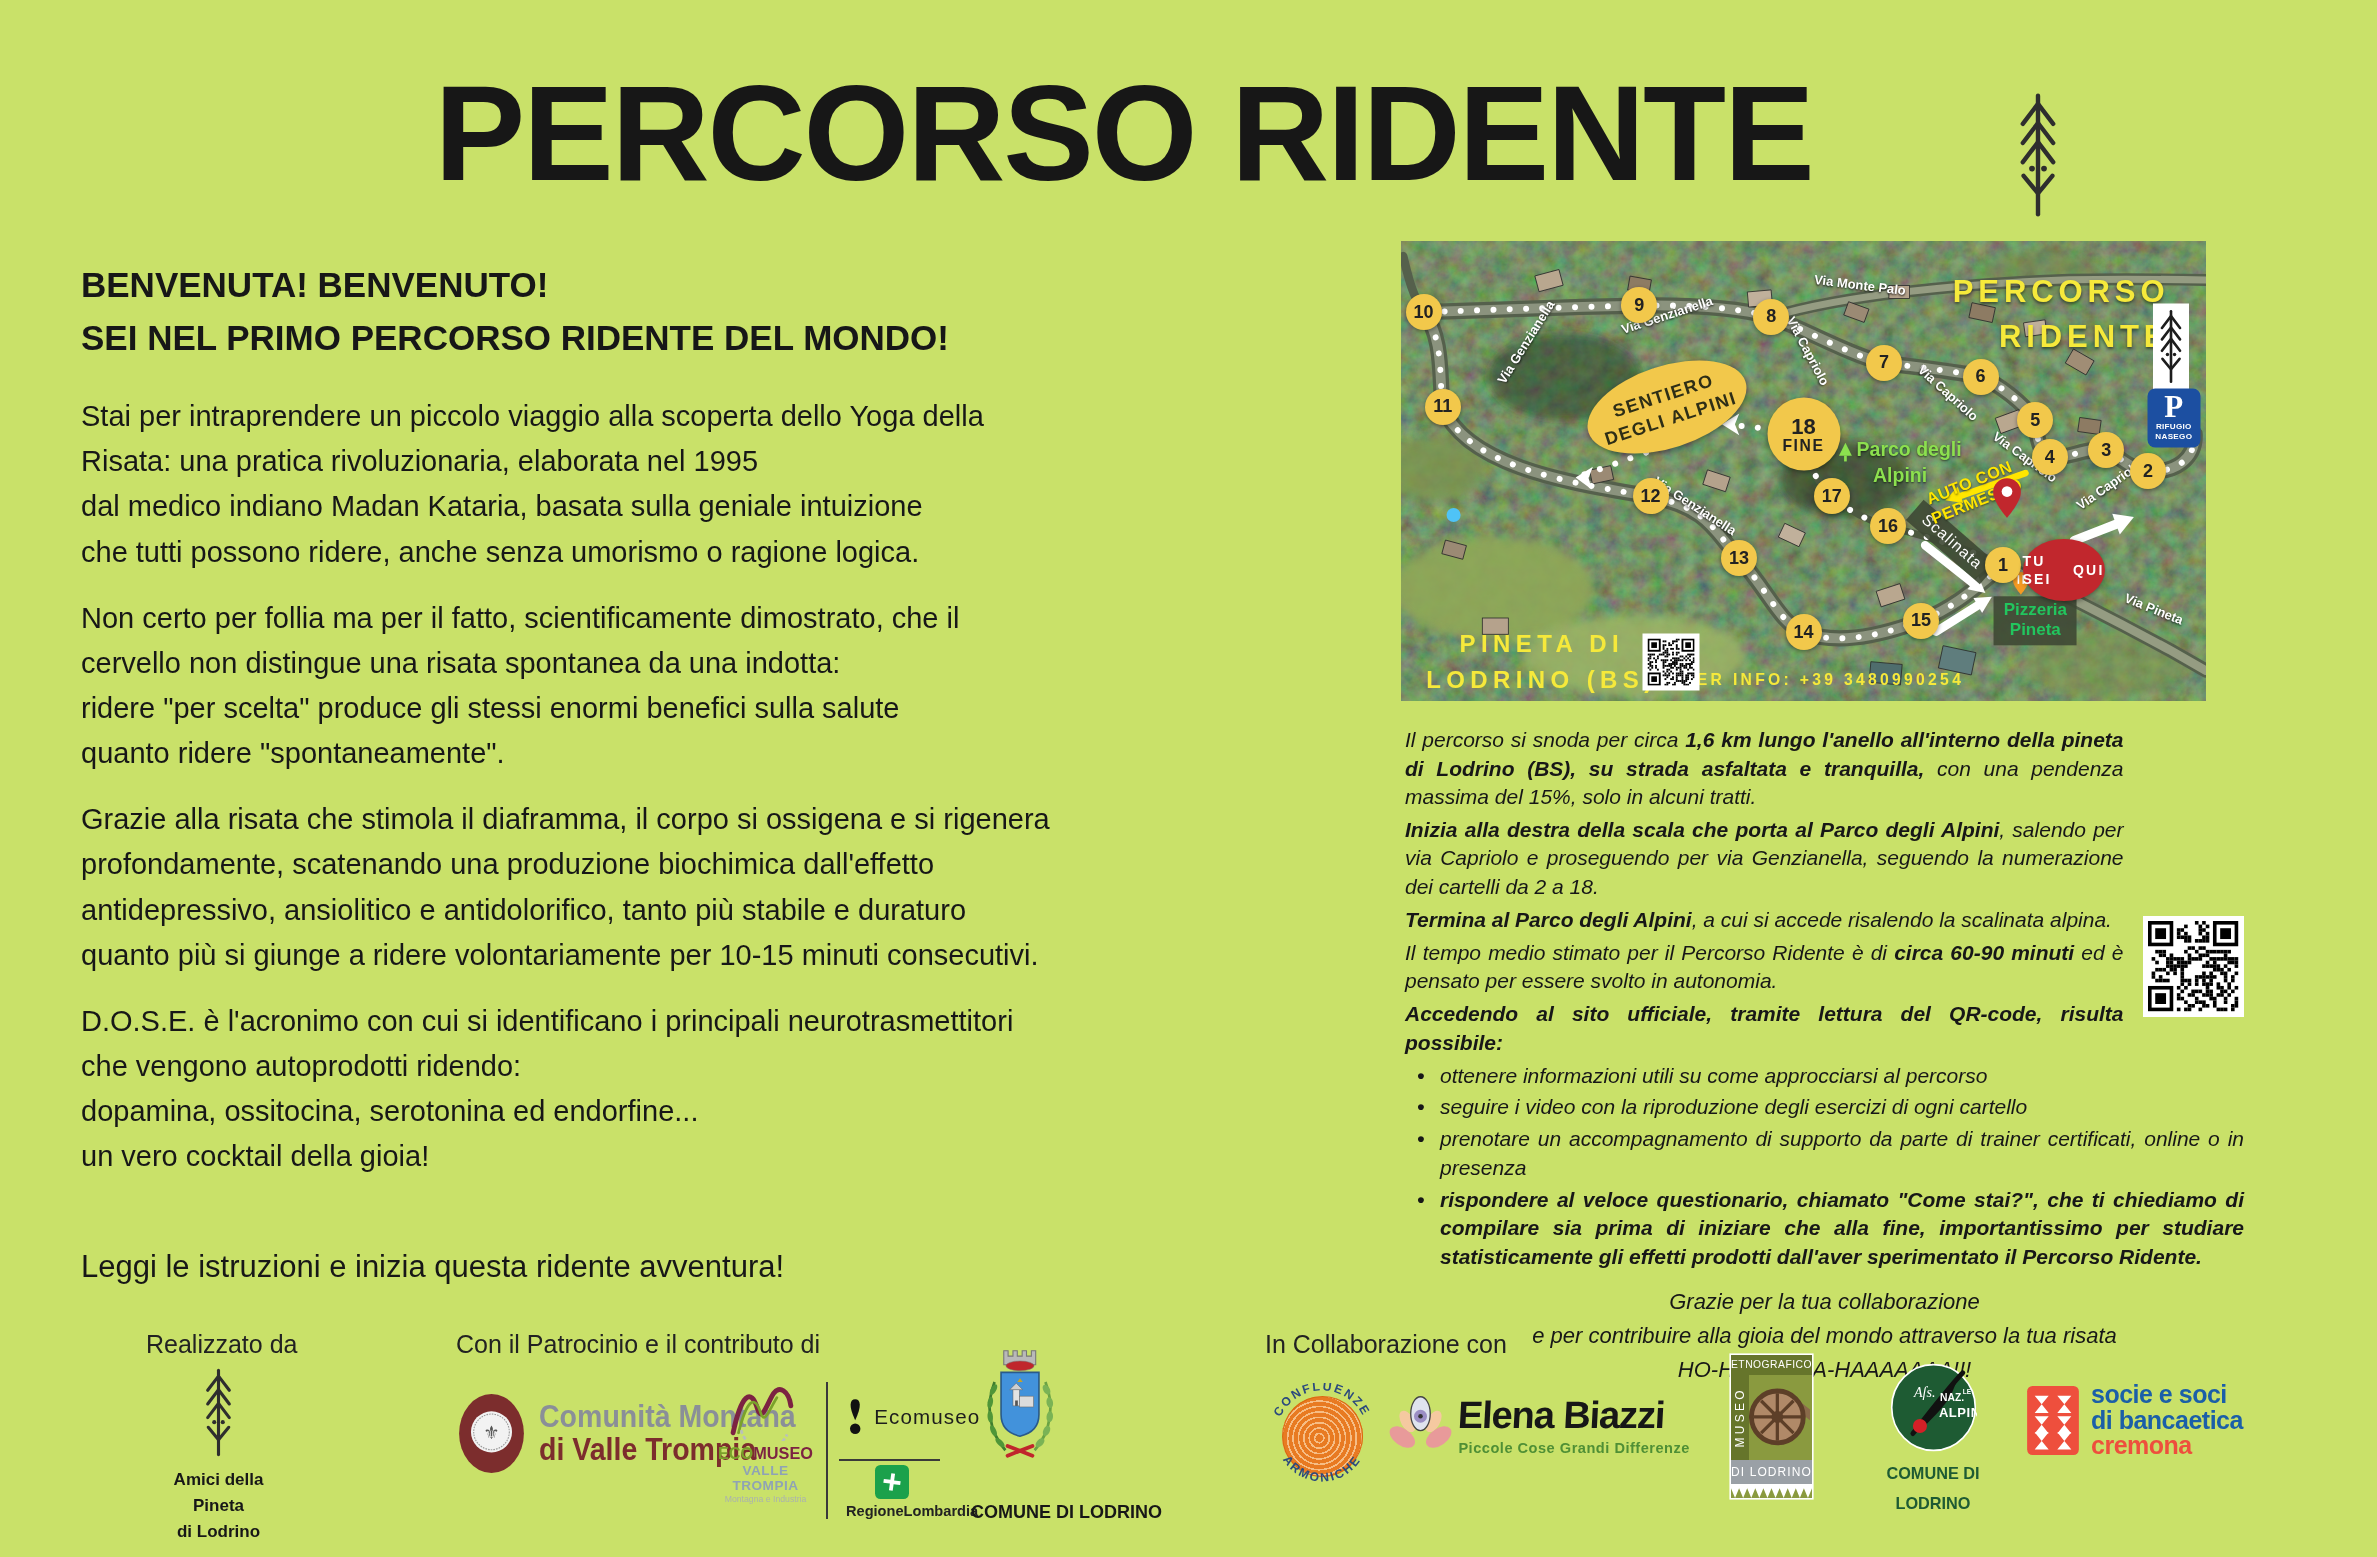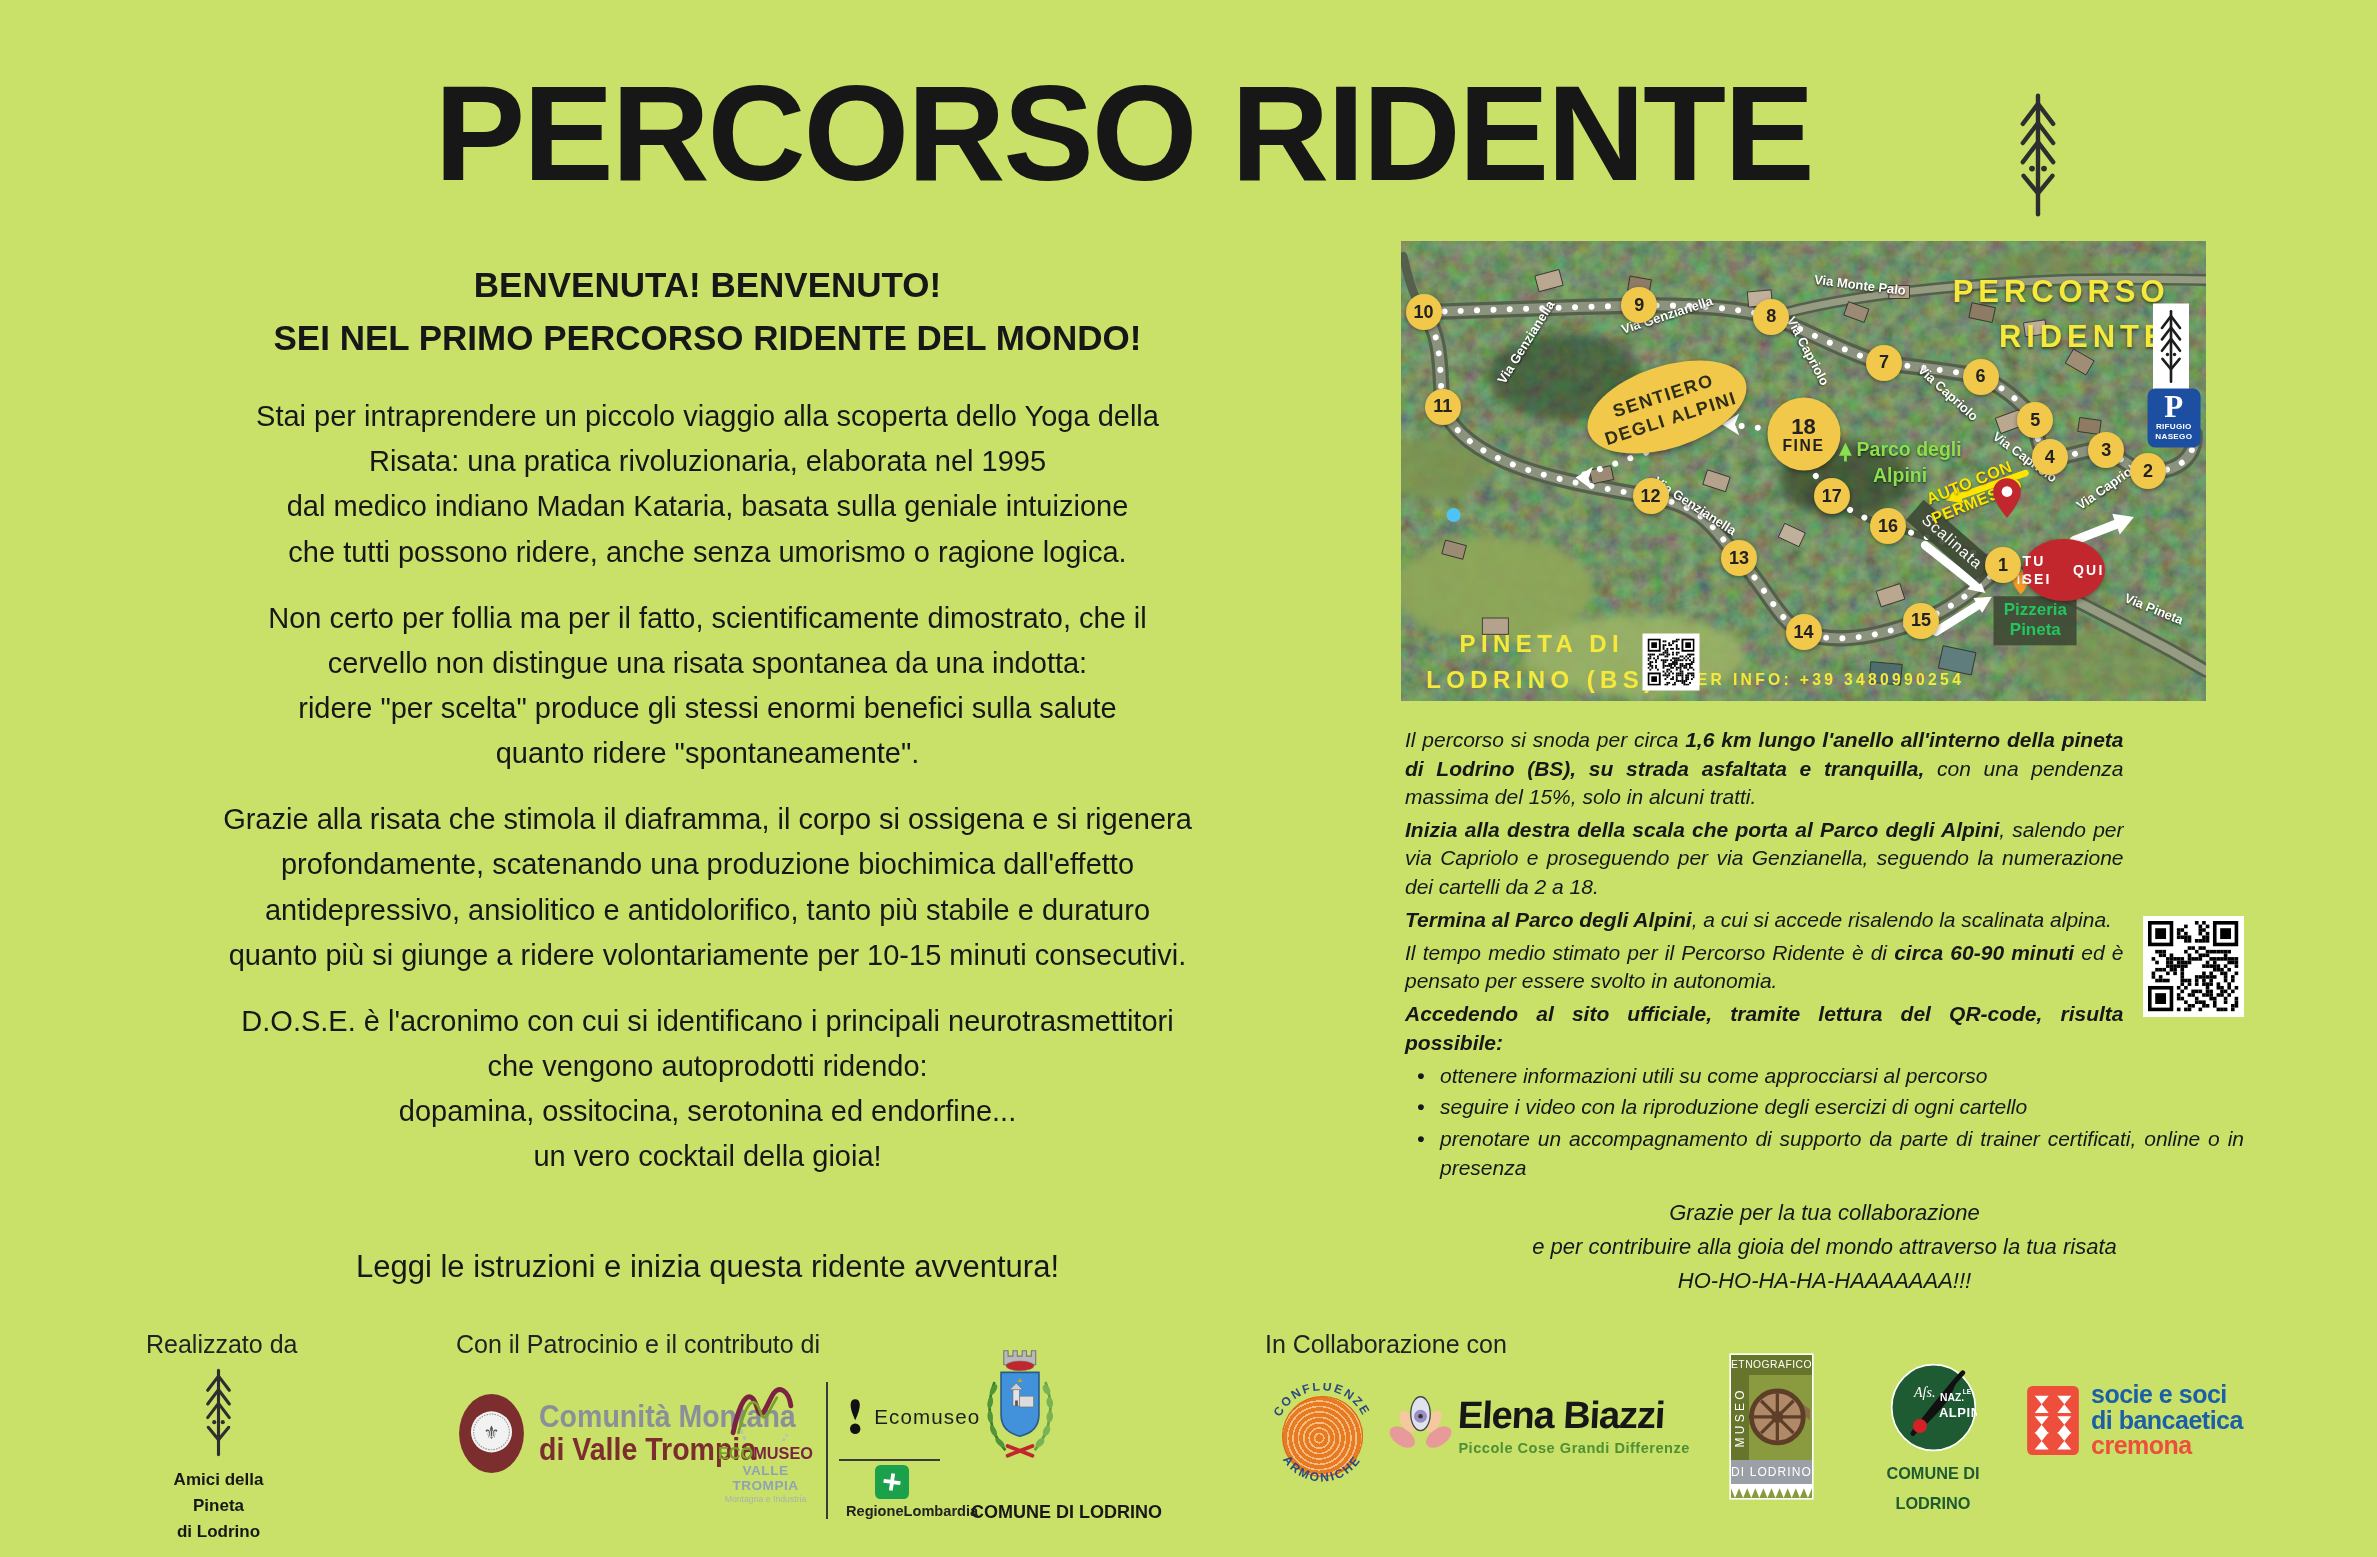--- a/index.html
+++ b/index.html
@@ -17,21 +17,21 @@
   html,body{background:#9aa85a}
   #poster{position:relative;width:2377px;height:1558px;background:var(--bg);
     font-family:"Liberation Sans",sans-serif;color:var(--ink);overflow:hidden}
 
   
   .title{position:absolute;left:0;right:130px;top:52px;text-align:center;
     font-size:136px;font-weight:bold;letter-spacing:-2.2px;line-height:1.2;white-space:nowrap}
   .title-tree{position:absolute;left:2013px;top:91px;height:128px;width:50px}
 
   
-  .intro{position:absolute;left:81px;top:259px;width:1253px;text-align:center}
+  .intro{position:absolute;left:81px;top:259px;width:1253px;}
   .intro-h{font-weight:bold;font-size:35px;line-height:1.5}
   .ipara{font-size:29px;line-height:1.56;margin-top:20.6px}
   .ipara:first-of-type{margin-top:30px}
   .intro-close{font-size:31px;margin-top:69px}
 
   
   .map{position:absolute;left:1401px;top:241px;width:805px;height:460px;background:#2f4a28}
   .map svg.base{position:absolute;inset:0;width:100%;height:100%}
   .wp{position:absolute;width:36px;height:36px;border-radius:50%;background:var(--circleYellow);
     color:#222;font-weight:bold;font-size:18px;display:flex;align-items:center;justify-content:center;
@@ -769,20 +769,21 @@
         <p><span class="">Il percorso si snoda per circa </span><span class="bi">1,6 km lungo l'anello all'interno della pineta di Lodrino (BS), su strada asfaltata e tranquilla,</span><span class=""> con una pendenza massima del 15%, solo in alcuni tratti.</span></p>
         <p><span class="bi">Inizia alla destra della scala che porta al Parco degli Alpini</span><span class="">, salendo per via Capriolo e proseguendo per via Genzianella, seguendo la numerazione dei cartelli da 2 a 18.</span></p>
         <p><span class="bi">Termina al Parco degli Alpini</span><span class="">, a cui si accede risalendo la scalinata alpina.</span></p>
         <p><span class="">Il tempo medio stimato per il Percorso Ridente è di </span><span class="bi">circa 60-90 minuti</span><span class=""> ed è pensato per essere svolto in autonomia.</span></p>
         <p><span class="bi">Accedendo al sito ufficiale, tramite lettura del QR-code, risulta possibile:</span></p>
       </div>
     <ul id="route-bullets">
         <li><span class="">ottenere informazioni utili su come approcciarsi al percorso</span></li>
         <li><span class="">seguire i video con la riproduzione degli esercizi di ogni cartello</span></li>
         <li><span class="">prenotare un accompagnamento di supporto da parte di trainer certificati, online o in presenza</span></li>
+        <li><span class="bi">rispondere al veloce questionario, chiamato "Come stai?", che ti chiediamo di compilare sia prima di iniziare che alla fine, importantissimo per studiare statisticamente gli effetti prodotti dall'aver sperimentato il Percorso Ridente.</span></li>
       </ul>
     <div class="closing">
       <div>Grazie per la tua collaborazione</div>
       <div>e per contribuire alla gioia del mondo attraverso la tua risata</div>
       <div>HO-HO-HA-HA-HAAAAAAA!!!</div>
     </div>
   </section>
 
   <div class="f-label" style="left:146px">Realizzato da</div>
   <div class="f-label" style="left:456px">Con il Patrocinio e il contributo di</div>

